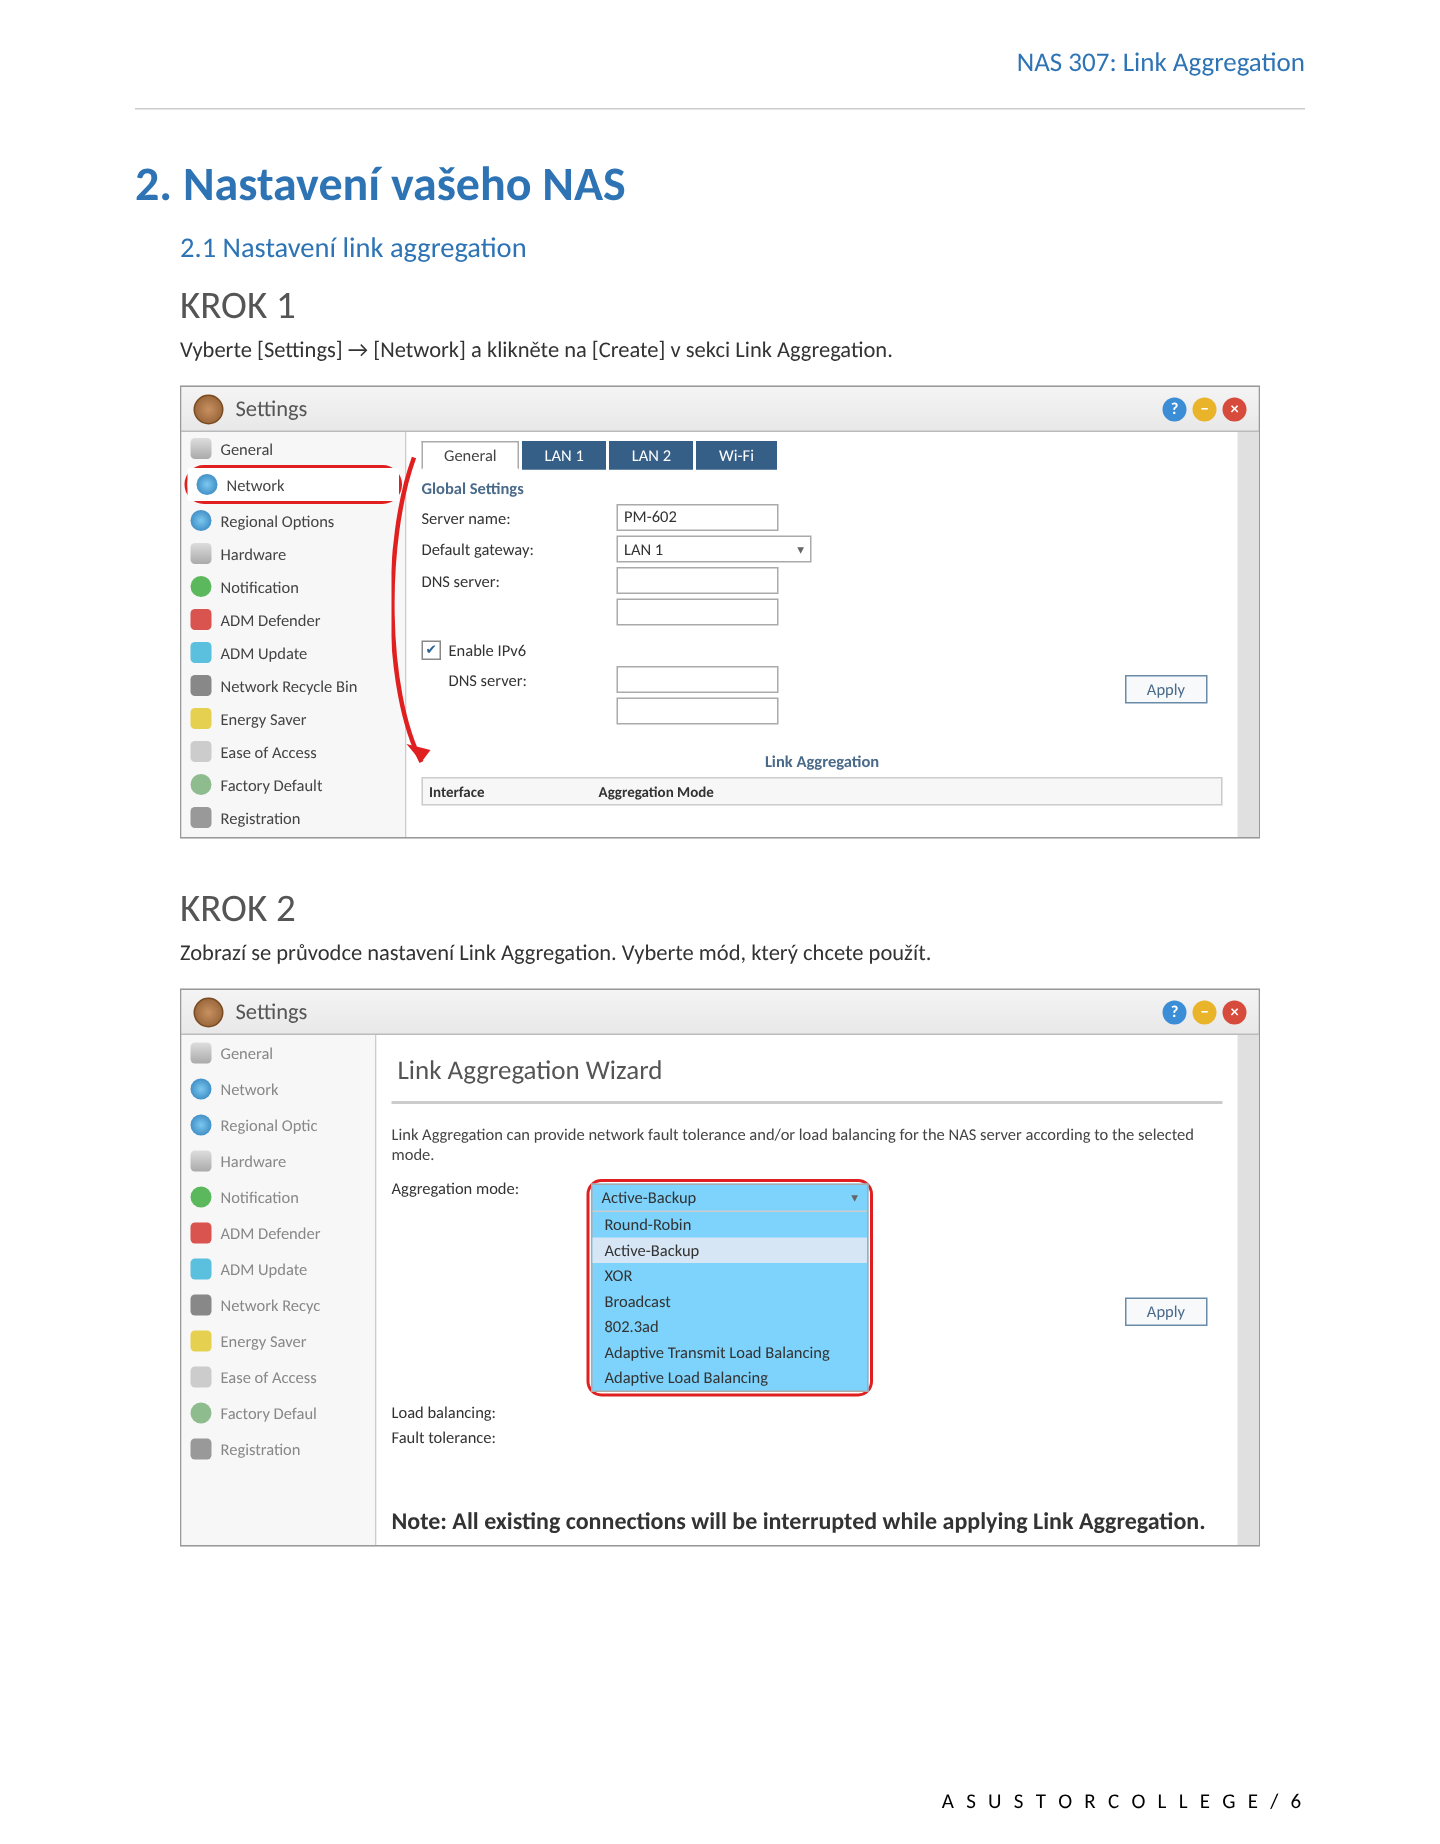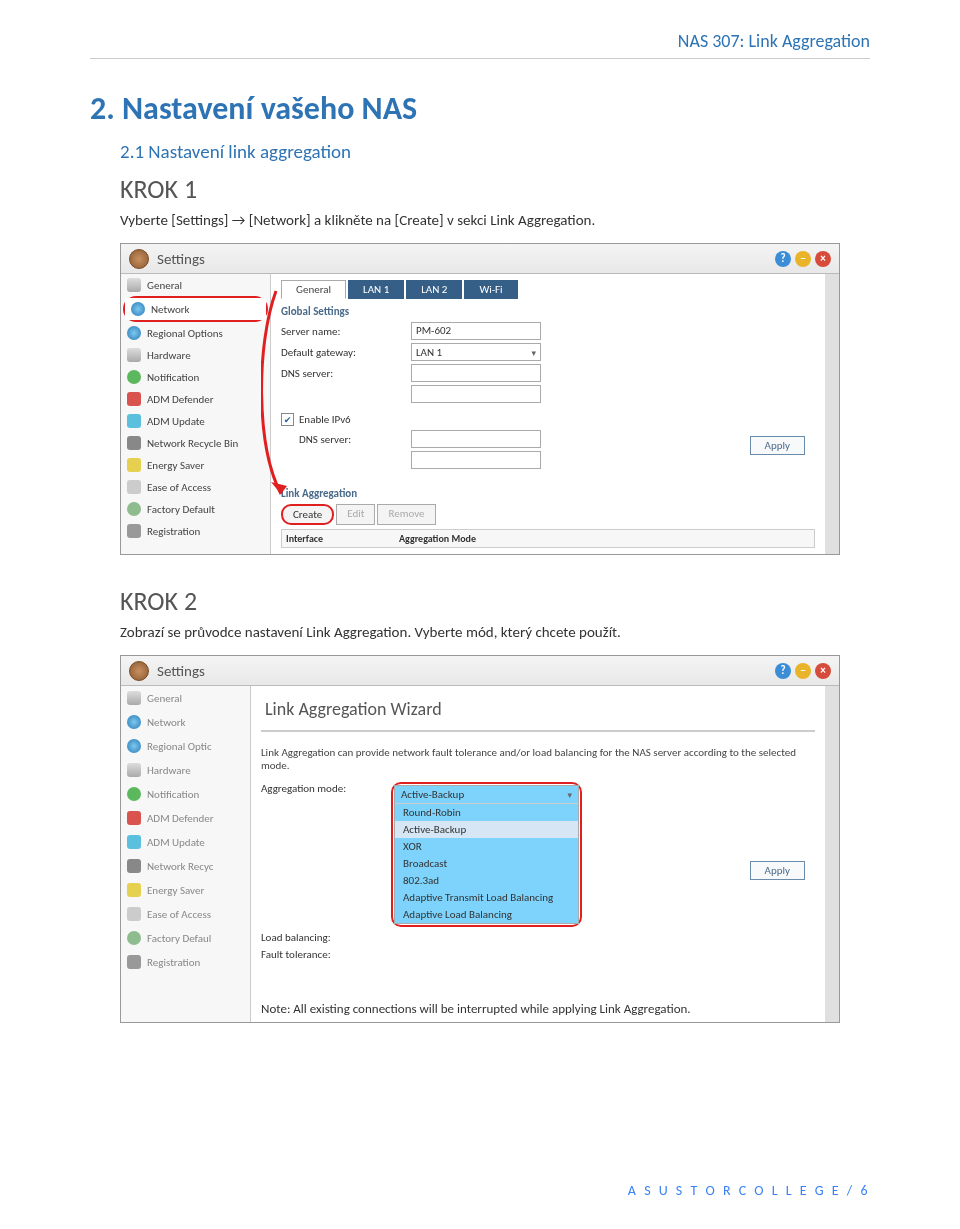--- a/index.html
+++ b/index.html
@@ -12,21 +12,21 @@
     color: #333;
   }
   .page {
     padding: 30px 90px 0 90px;
   }
   .header-right {
     text-align: right;
     color: #2e74b5;
     font-size: 18px;
     font-weight: 500;
-    padding-bottom: 6px;
+    padding-bottom: 20px;
     border-bottom: 1px solid #ccc;
     margin-bottom: 30px;
   }
   .h1 {
     color: #2e74b5;
     font-size: 32px;
     font-weight: 700;
     margin-bottom: 12px;
   }
   .h2 {
@@ -144,21 +144,21 @@
     font-size: 11px; margin: 6px 0 4px 0;
   }
   .field-row {
     display: flex; align-items: center;
     margin-bottom: 3px;
   }
   .field-label { width: 130px; }
   .text-input {
     border: 1px solid #aaa;
     font-size: 11px; padding: 1px 4px;
-    width: 130px; height: 18px;
+    width: 108px; height: 18px;
     background: #fff;
   }
   .select-input {
     border: 1px solid #aaa;
     font-size: 11px; padding: 1px 4px;
     width: 130px; height: 18px;
     background: #fff;
     display: flex; justify-content: space-between; align-items: center;
   }
   .caret { font-size: 9px; color: #666; }
@@ -236,21 +236,21 @@
   }
   .dd-item {
     padding: 2px 8px;
   }
   .dd-item.sel { background: #d6e6f4; }
   .red-oval {
     border: 2px solid #e02020; border-radius: 10px;
     padding: 1px;
   }
   .wiz-note {
-    font-size: 13px; font-weight: normal; color: #333;
+    font-size: 16px; font-weight: bold; color: #333;
     margin-top: 40px;
   }
   .wiz-footer {
     border-top: 1px solid #ccc;
     padding: 6px 10px;
     display: flex; justify-content: flex-end; gap: 8px;
     background: #f4f4f4;
   }
   .wiz-btn {
     padding: 3px 16px; font-size: 11px;
@@ -268,25 +268,25 @@
     border-right: 1px solid #ccc;
     font-size: 11px;
   }
   .sb2-item {
     display: flex; align-items: center; gap: 6px;
     padding: 5px 6px;
     color: #888;
   }
   .footer {
     position: absolute;
-    bottom: 30px; right: 90px;
+    bottom: 20px; right: 90px;
     text-align: right;
     font-size: 14px;
     letter-spacing: 2.5px;
-    color: #3b82f6;
+    color: #000000;
   }
 </style>
 </head>
 <body>
 
 <div class="page">
   <div class="header-right">NAS 307: Link Aggregation</div>
 
   <div class="h1">2.  Nastavení vašeho NAS</div>
   <div class="h2">2.1 Nastavení link aggregation</div>
@@ -397,26 +397,21 @@
         <div class="field-row" style="padding-left:18px;">
           <span class="field-label" style="width:112px;">DNS server:</span>
           <span class="text-input"></span>
         </div>
         <div class="field-row" style="padding-left:18px;">
           <span class="field-label" style="width:112px;"></span>
           <span class="text-input"></span>
         </div>
         <span class="apply-btn">Apply</span>
 
-        <div class="section-h" style="margin-top:18px;">Link Aggregation</div>
-        <div class="link-agg-btns">
-          <span class="la-btn primary">Create</span>
-          <span class="la-btn disabled">Edit</span>
-          <span class="la-btn disabled">Remove</span>
-        </div>
+        <div class="section-h" style="margin-top:18px;text-align:center;">Link Aggregation</div>
         <div class="la-table-h">
           <span>Interface</span>
           <span>Aggregation Mode</span>
         </div>
       </div>
     </div>
   </div>
 
   <div class="step-title">KROK 2</div>
   <div class="step-desc">Zobrazí se průvodce nastavení Link Aggregation. Vyberte mód, který chcete použít.</div>

